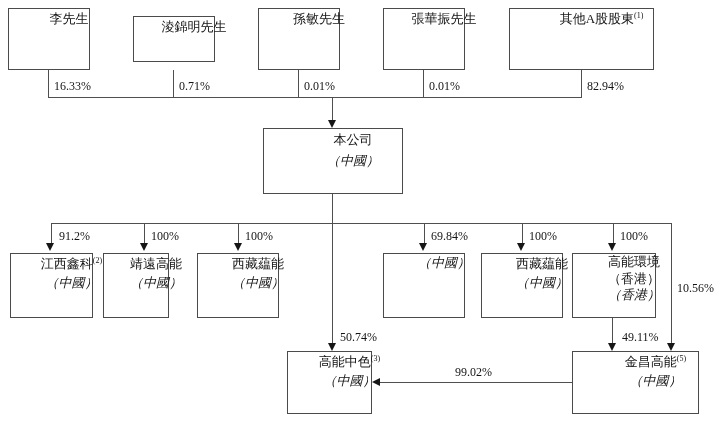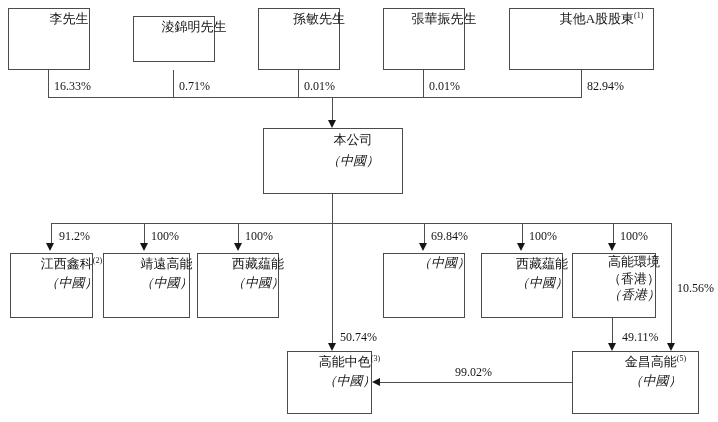--- a/index.html
+++ b/index.html
@@ -66,21 +66,21 @@
   .f6{left:608px;top:243px}
   .pr1{left:59px;top:229px}
   .pr2{left:151px;top:229px}
   .pr3{left:245px;top:229px}
   .pr4{left:431px;top:229px}
   .pr5{left:529px;top:229px}
   .pr6{left:620px;top:229px}
 
   
   .s1{left:10px;top:253px;width:83px;height:65px}
-  .s2{left:103px;top:253px;width:87px;height:65px}
+  .s2{left:103px;top:253px;width:66px;height:65px}
   .s3{left:197px;top:253px;width:82px;height:65px}
   .s4{left:383px;top:253px;width:82px;height:65px}
   .s5{left:481px;top:253px;width:82px;height:65px}
   .s6{left:572px;top:253px;width:84px;height:65px;line-height:1.3;font-size:13px}
 
   
   .dr{left:671px;top:223px;height:121px}
   .ar{left:667px;top:343px}
   .p1056{left:677px;top:281px}
   .dhk{left:612px;top:318px;height:26px}

